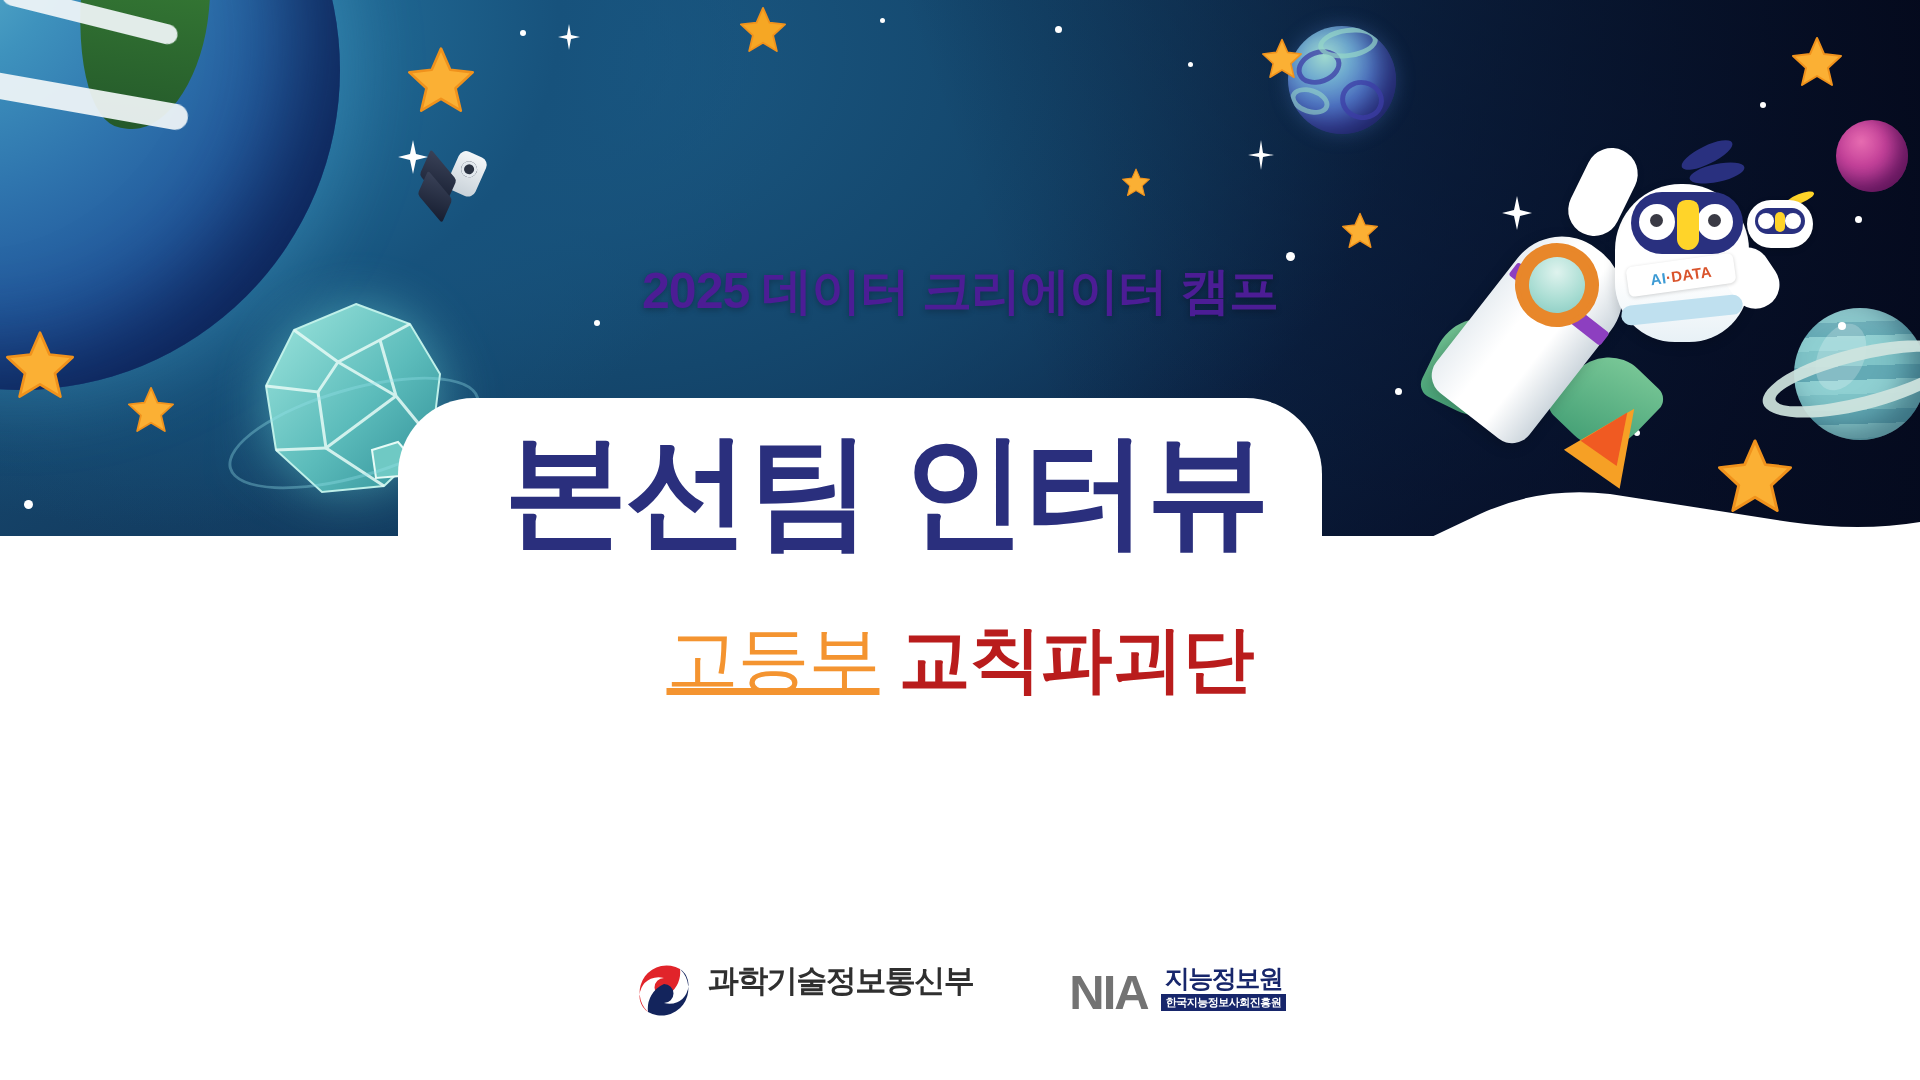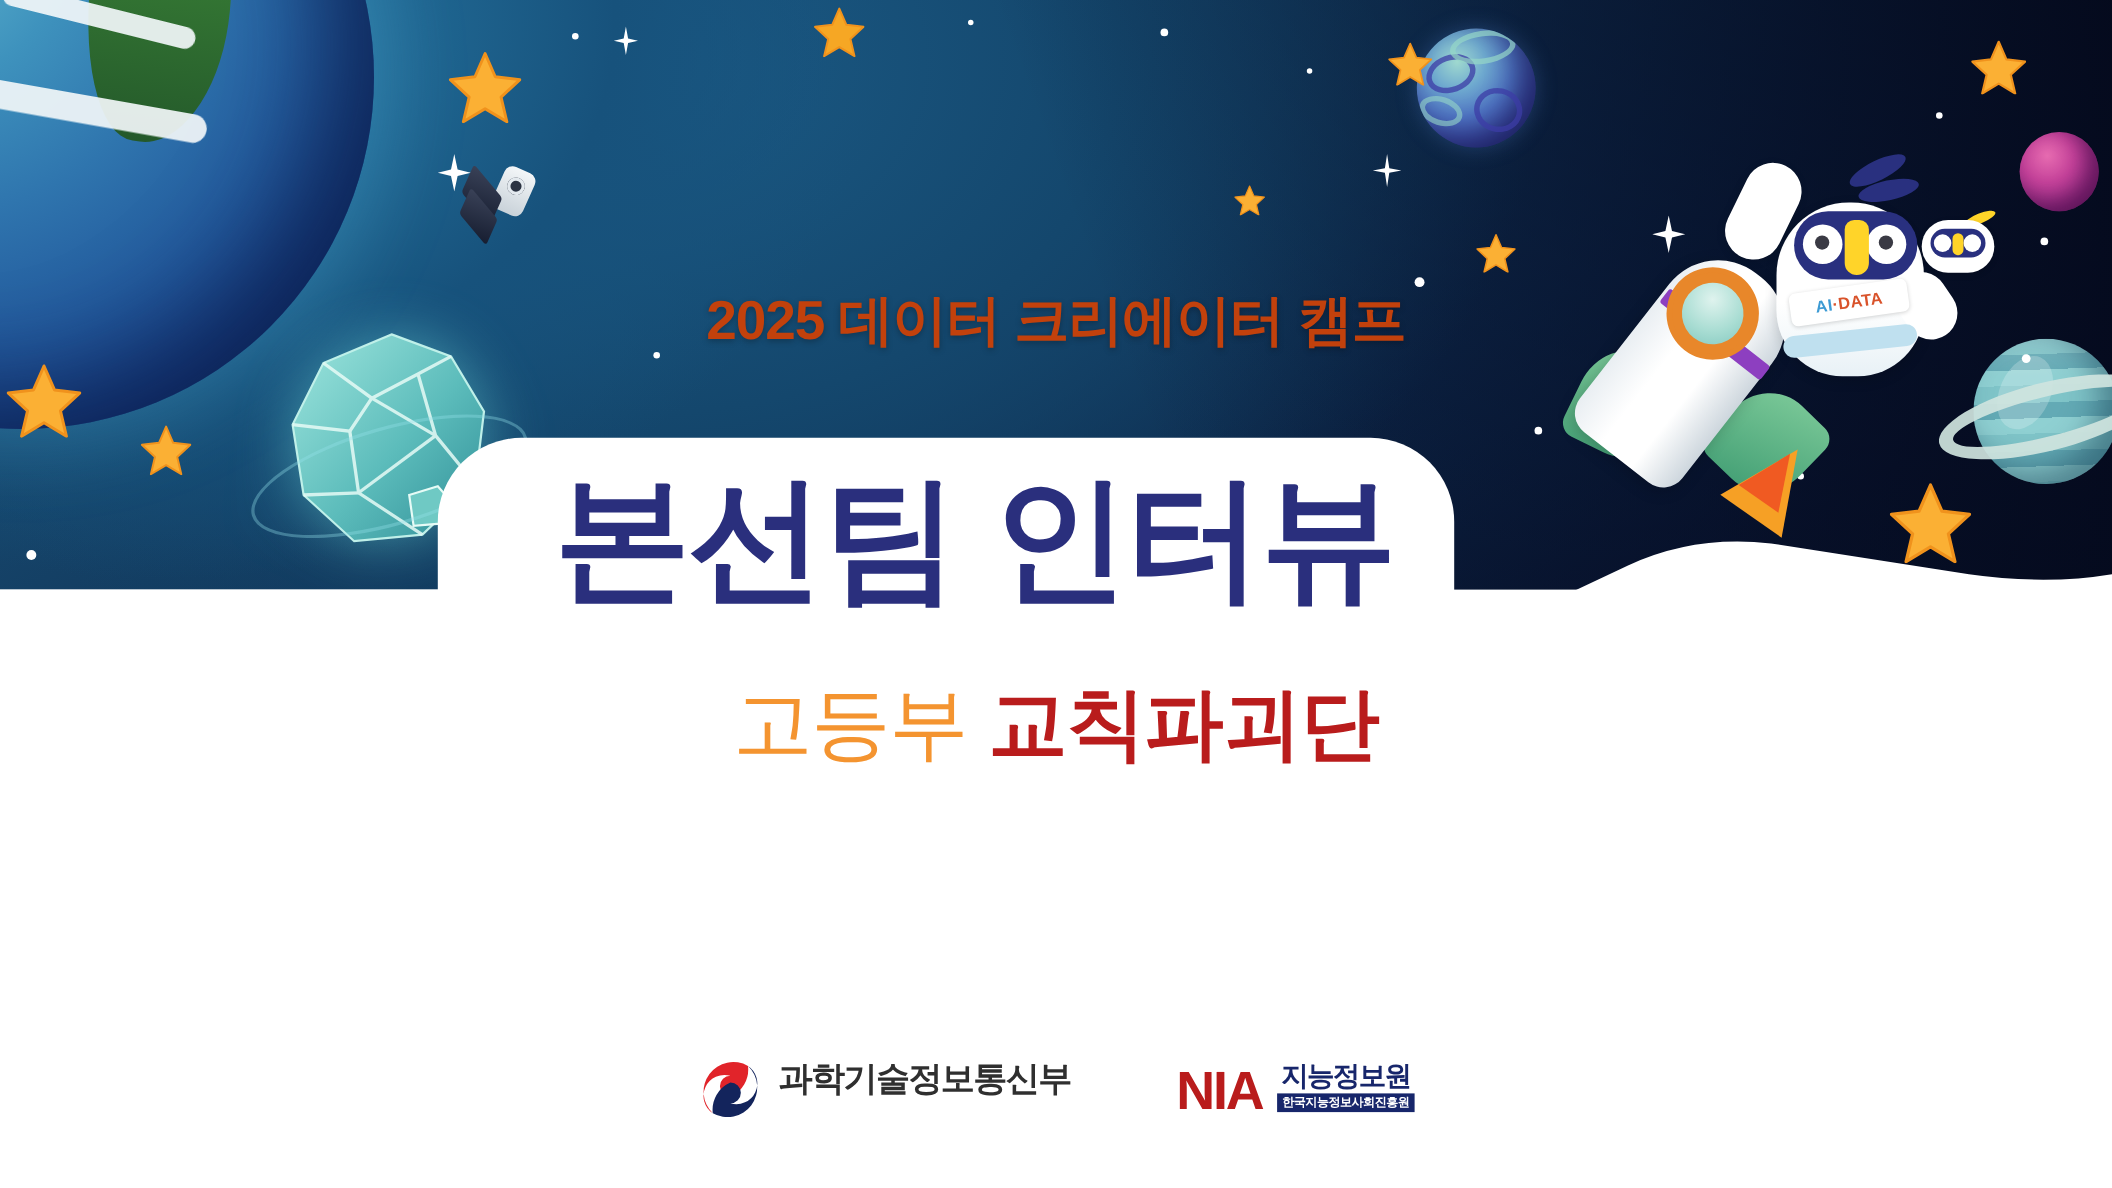--- a/index.html
+++ b/index.html
@@ -221,50 +221,50 @@
     background:#ffffff; z-index:7;
   }
   .white-wave{
     position:absolute; left:0; top:470px; width:1920px; height:120px; z-index:7;
   }
 
   
   .camp-title{
     position:absolute; left:0; top:258px; width:1920px;
     text-align:center; z-index:9;
-    font-size:50px; font-weight:bold; color:#c2410c;
+    font-size:50px; font-weight:bold; color:#4c1d95;
     letter-spacing:-1px;
     text-shadow:0 2px 6px rgba(0,0,0,.28);
   }
   .main-title{
     position:absolute; left:0; top:424px; width:1772px;
     text-align:center; z-index:12;
     font-size:124px; font-weight:bold; color:#2a2f7d;
     letter-spacing:-2px; line-height:1.08;
   }
   .sub-title{
     position:absolute; left:0; top:620px; width:1920px;
     text-align:center; z-index:12;
     font-size:72px; color:#f49430; letter-spacing:-1px; line-height:1.1;
     white-space:nowrap;
   }
-  .sub-light{ font-weight:normal; }
+  .sub-light{ font-weight:normal;text-decoration:underline; }
   .sub-bold{ font-weight:bold; color:#b91c1c; }
 
   
   .footer{
     position:absolute; left:0; top:955px; width:1920px; height:70px;
     display:flex; align-items:center; justify-content:center; gap:96px; z-index:12;
   }
   .logo-mois{ display:flex; align-items:flex-start; gap:14px; }
   .taegeuk{ position:relative; width:60px; height:60px; }
   .logo-mois-text{ font-size:31px; font-weight:bold; color:#2f2f2f; letter-spacing:-1.5px; }
 
   .logo-nia{ display:flex; align-items:flex-end; gap:13px; }
-  .nia-mark{ font-size:49px; font-weight:bold; color:#b91c1c; letter-spacing:-2px; line-height:.9; }
+  .nia-mark{ font-size:49px; font-weight:bold; color:#737373; letter-spacing:-2px; line-height:.9; }
   .nia-right{ display:flex; flex-direction:column; align-items:center; gap:3px; padding-bottom:3px;}
   .nia-kr{ font-size:25px; font-weight:bold; color:#17266b; letter-spacing:-1.5px; line-height:1; }
   .nia-sub{
     font-size:11px; font-weight:bold; color:#ffffff; background:#17266b;
     padding:2px 5px; letter-spacing:-.5px; line-height:1.15; white-space:nowrap;
   }
 </style>
 </head>
 <body>
 

